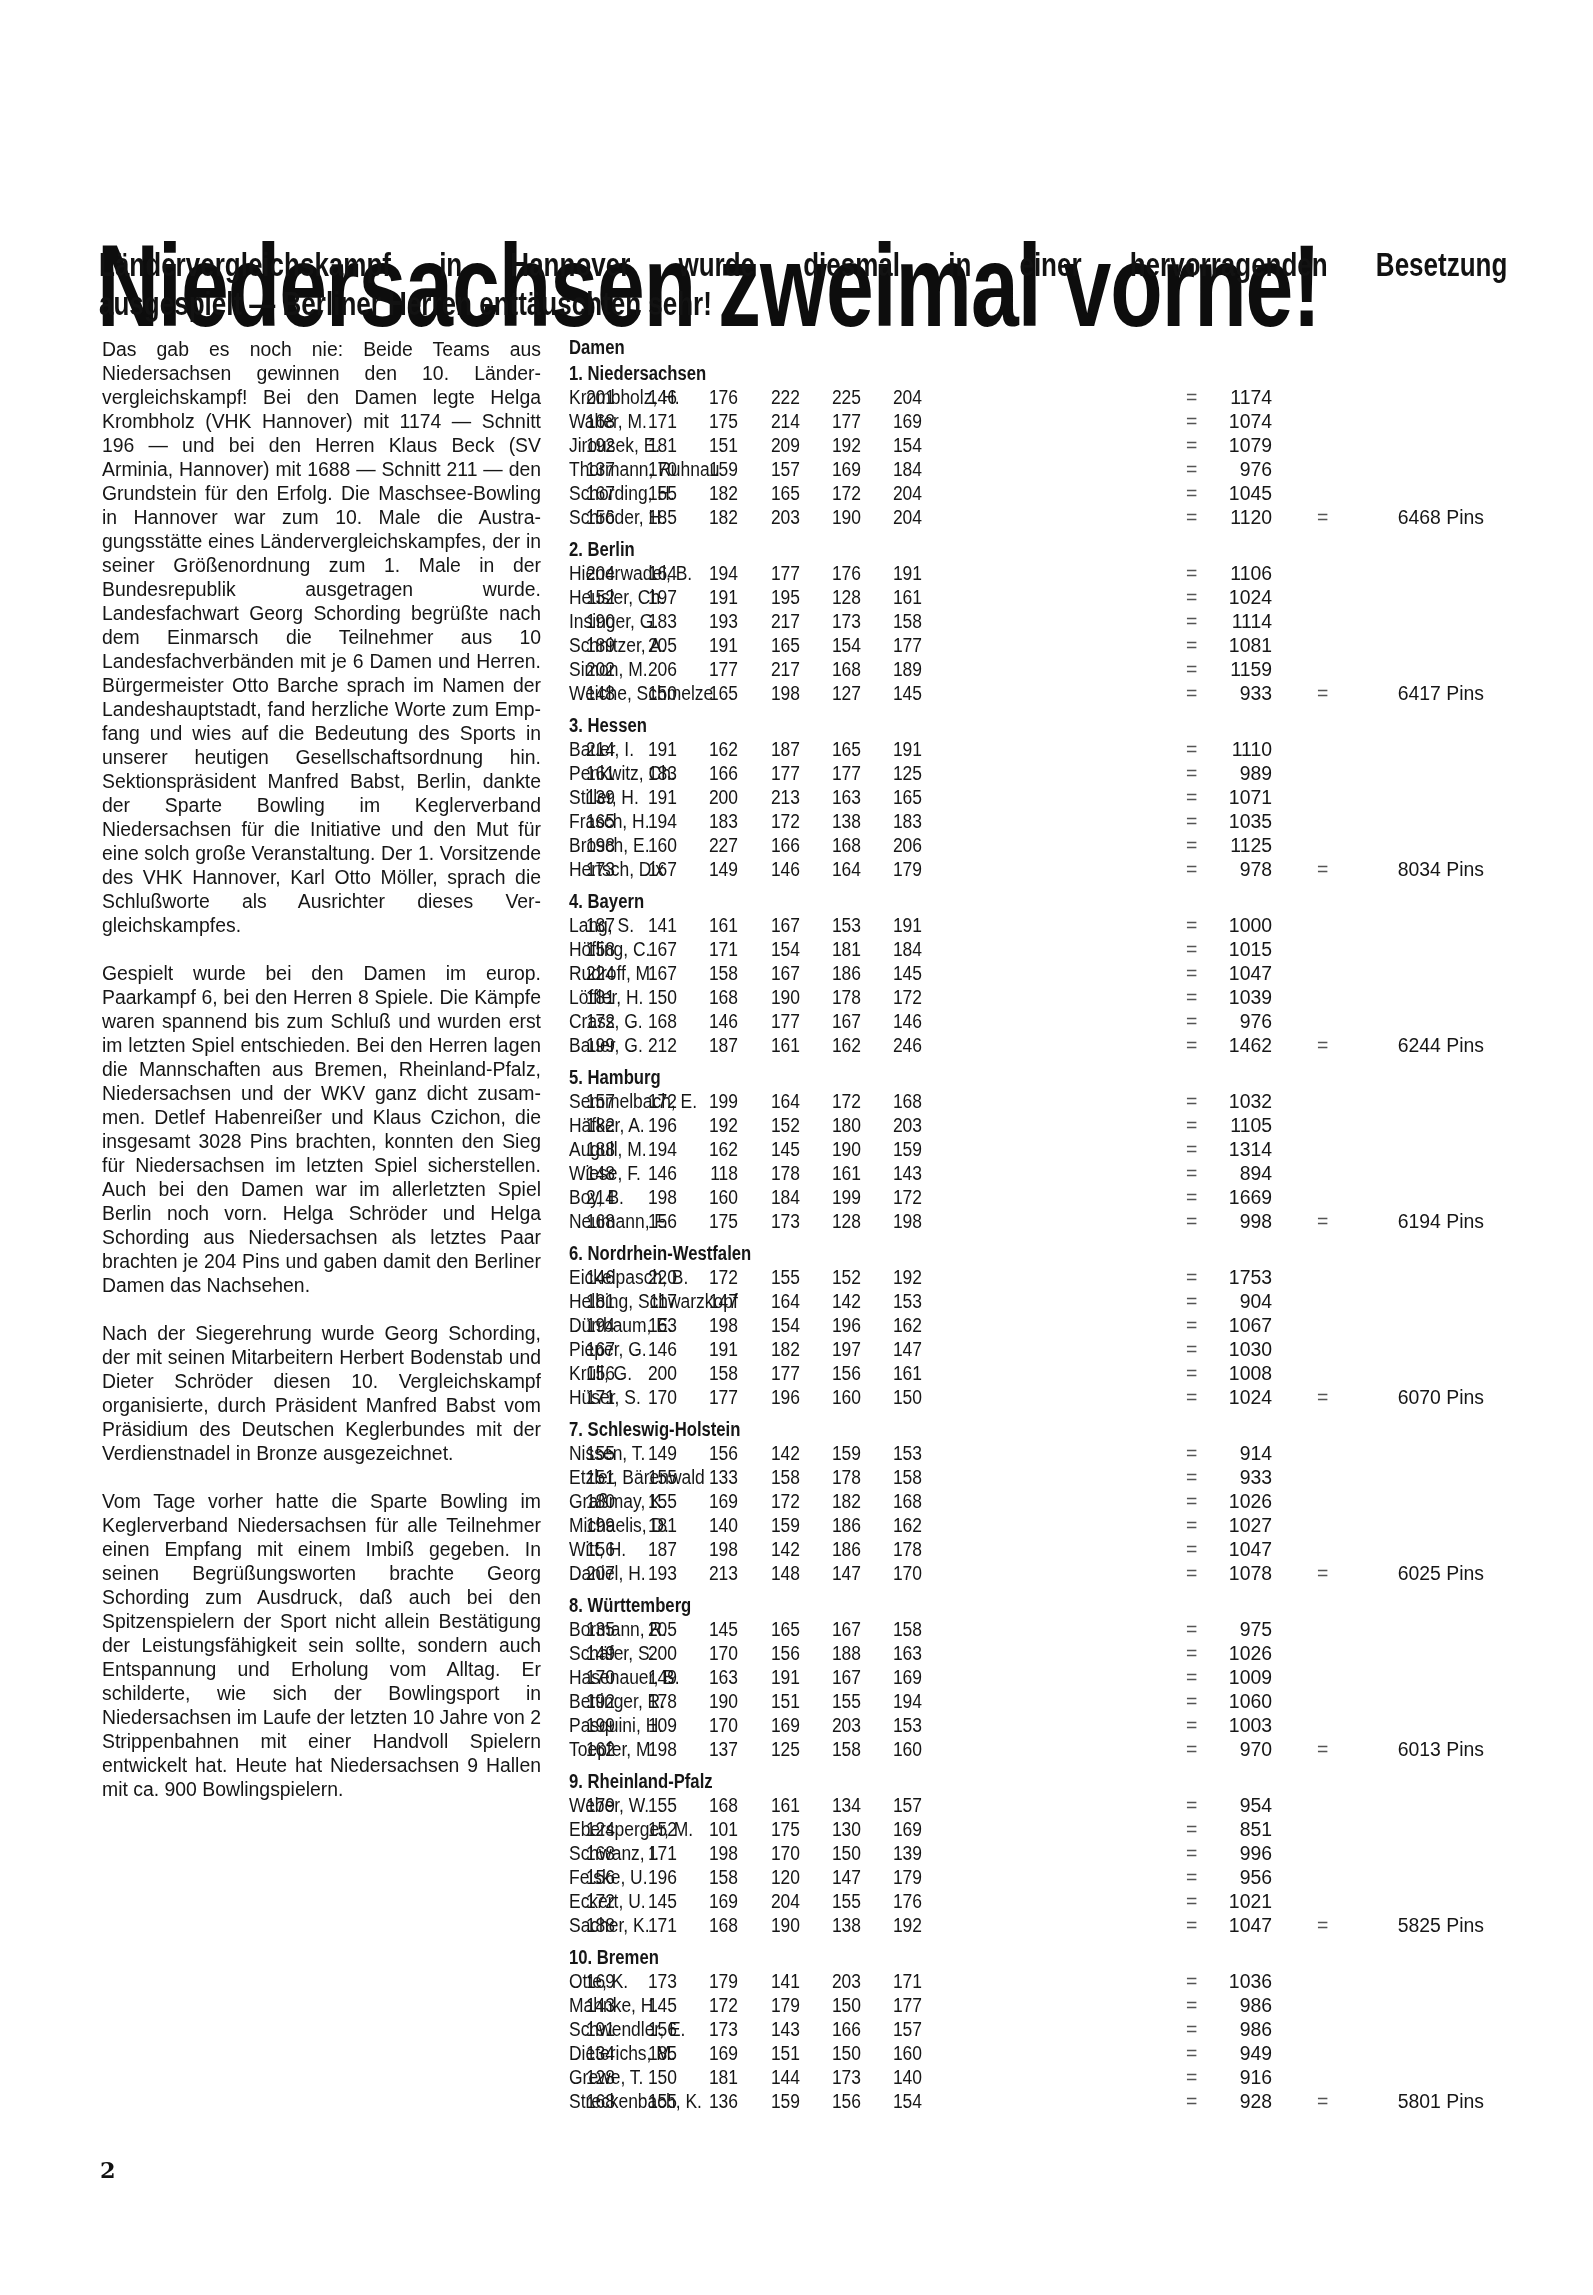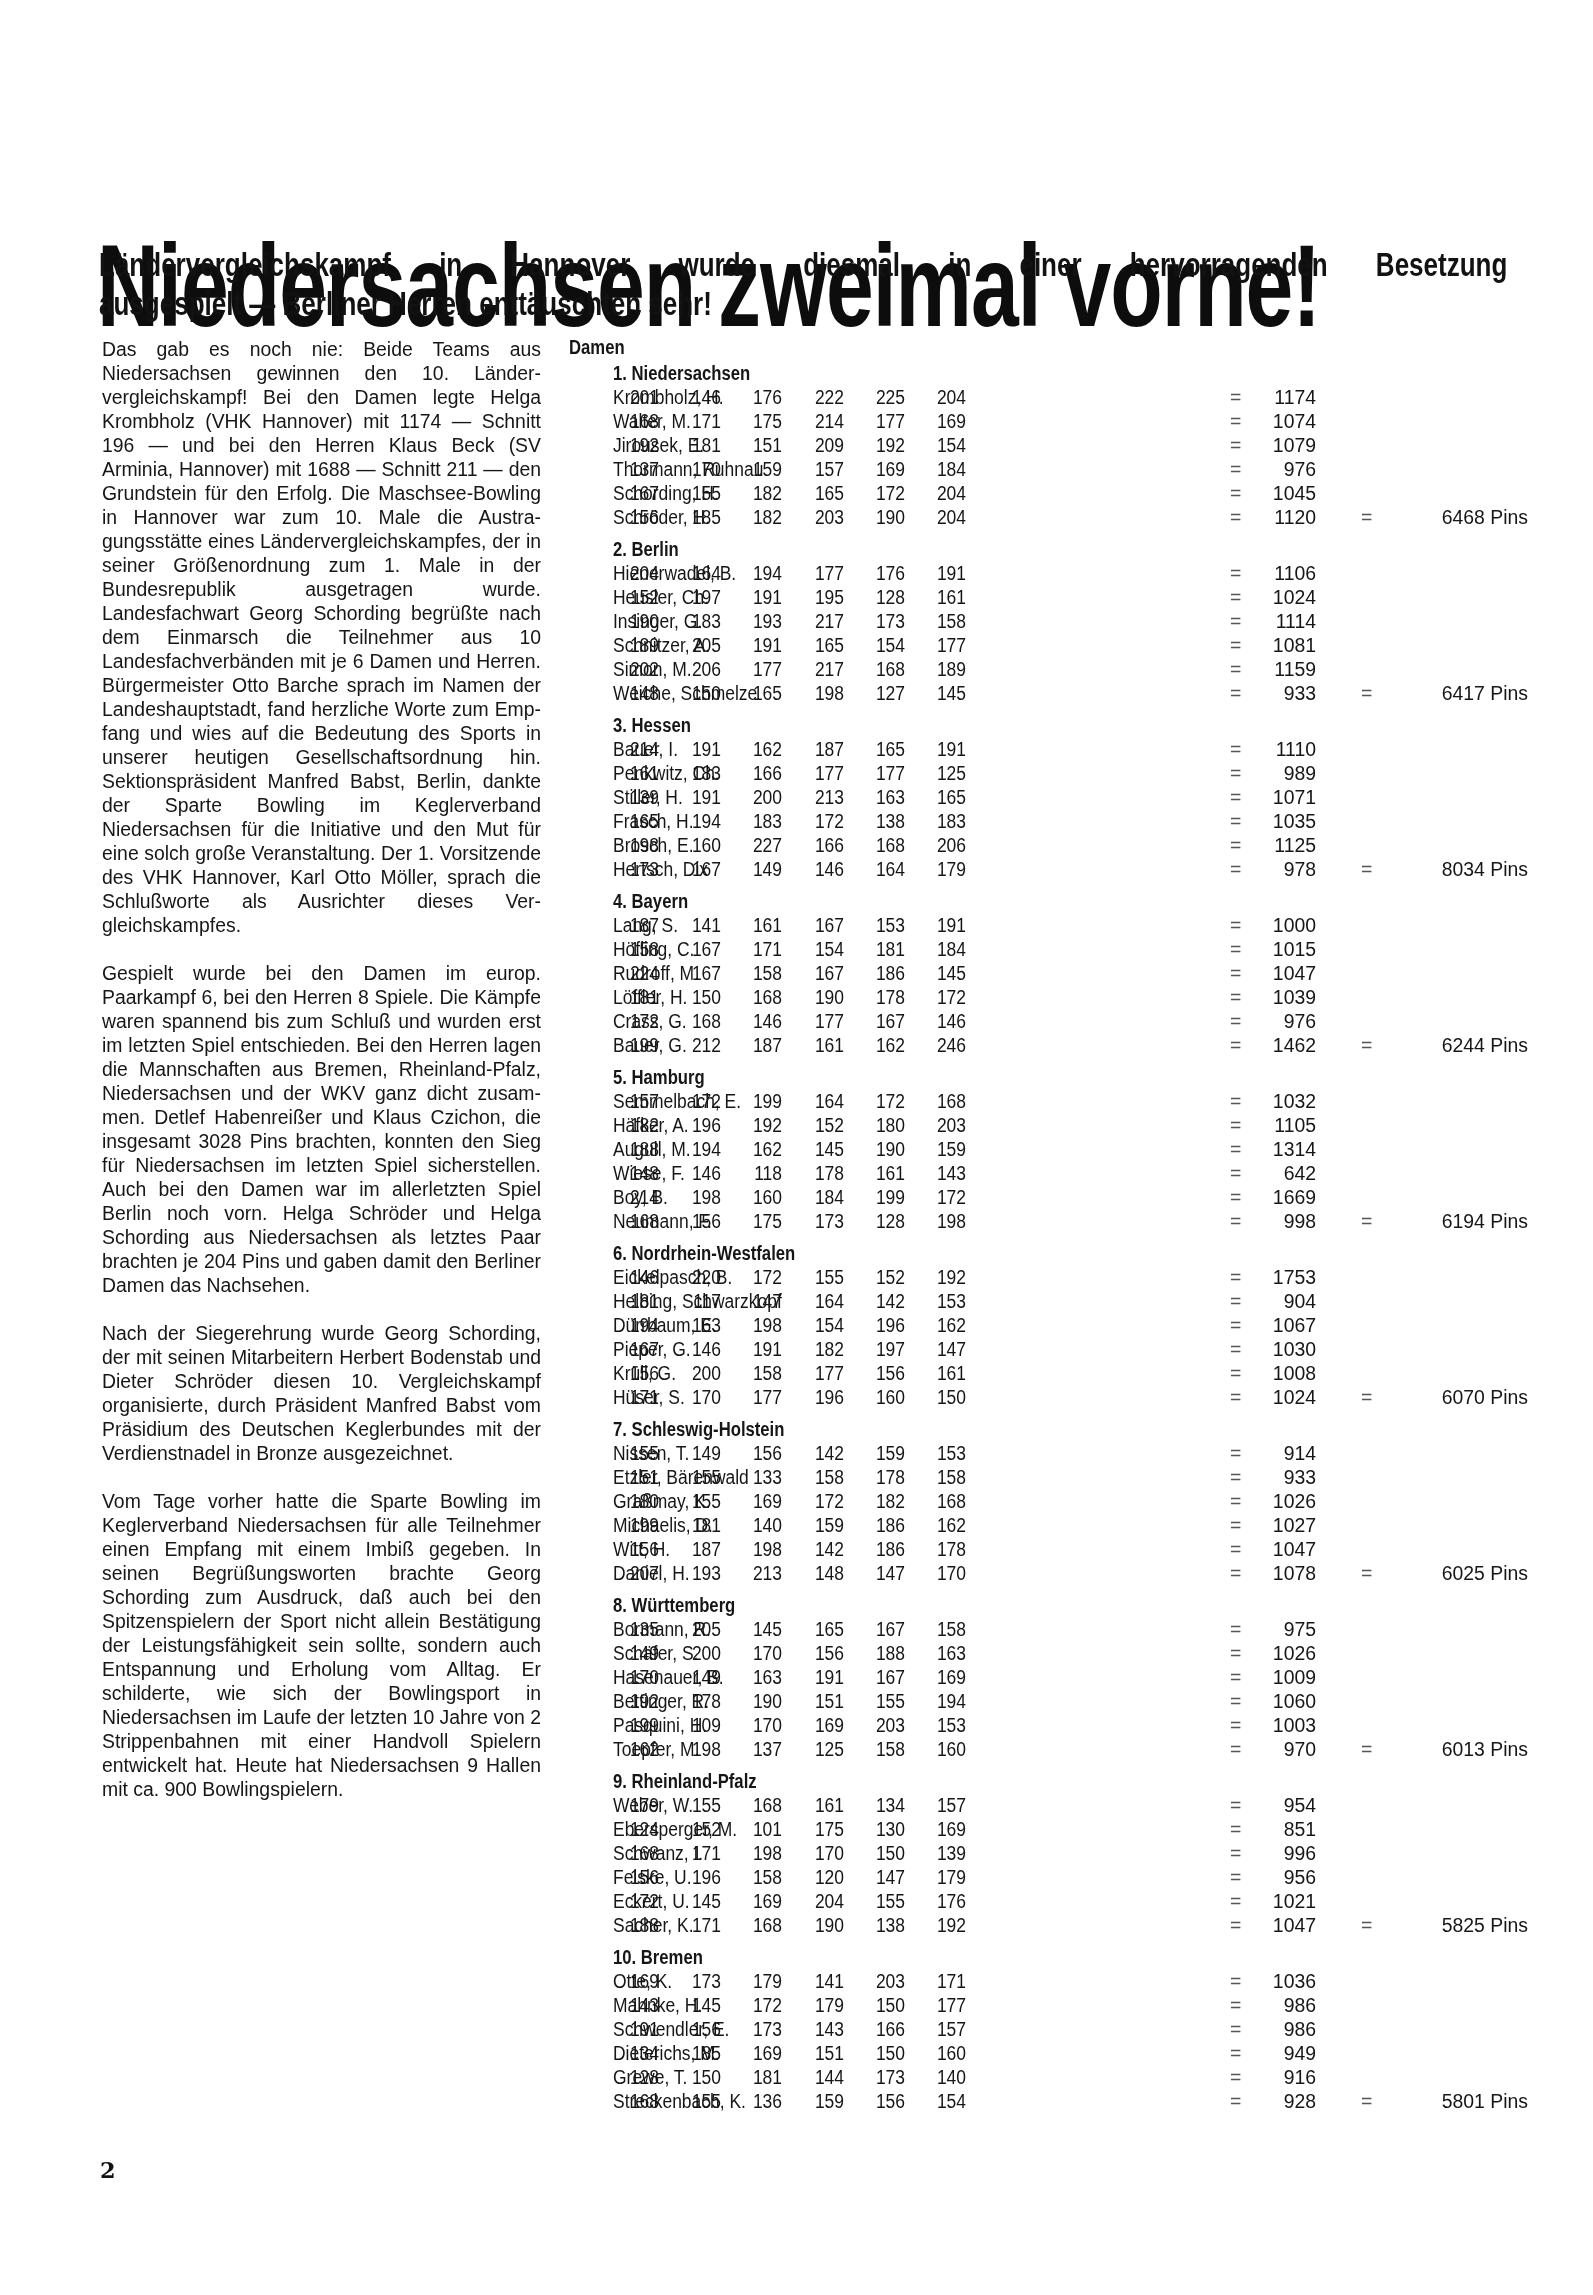--- a/index.html
+++ b/index.html
@@ -28,21 +28,21 @@
 
   .table {
     position: absolute; left: 569px; top: 335px; width: 920px;
     font-family: "Liberation Sans", sans-serif; font-size: 19.4px; color: #161616;
   }
   .tbl-title, .team-head {
     font-weight: 700; height: 24px; line-height: 24px;
     transform: scaleX(0.86); transform-origin: left center; white-space: nowrap;
   }
   .tbl-title { height: 26px; margin-bottom: 0px; }
-  .team { margin-top: 0px; margin-left: 44px; }
+  .team { margin-top: 0px; }
   .team + .team { margin-top: 8px; }
   .row { position: relative; height: 24px; line-height: 24px; white-space: nowrap; }
   .row > span { position: absolute; top: 0; }
   .name { left: 0; transform: scaleX(0.9); transform-origin: left center; }
   .sc { text-align: right; width: 46px; transform: scaleX(0.9); transform-origin: right center; }
   .row .sc { left: auto; }
   .eq1 { left: 617px; color: #555; }
   .tot { left: 644px; width: 59px; text-align: right; }
   .eq2 { left: 748px; color: #555; }
   .team-total { left: 809px; width: 106px; text-align: right; }
@@ -392,21 +392,21 @@
         </div>
         <div class="row">
           <span class="name">Wiese, F.</span>
           <span class="sc" style="left: 0px;">148</span>
           <span class="sc" style="left: 62px;">146</span>
           <span class="sc" style="left: 123px;">118</span>
           <span class="sc" style="left: 185px;">178</span>
           <span class="sc" style="left: 246px;">161</span>
           <span class="sc" style="left: 307px;">143</span>
           <span class="eq1">=</span>
-          <span class="tot">642</span>
+          <span class="tot">894</span>
         </div>
         <div class="row">
           <span class="name">Boy, B.</span>
           <span class="sc" style="left: 0px;">214</span>
           <span class="sc" style="left: 62px;">198</span>
           <span class="sc" style="left: 123px;">160</span>
           <span class="sc" style="left: 185px;">184</span>
           <span class="sc" style="left: 246px;">199</span>
           <span class="sc" style="left: 307px;">172</span>
           <span class="eq1">=</span>

